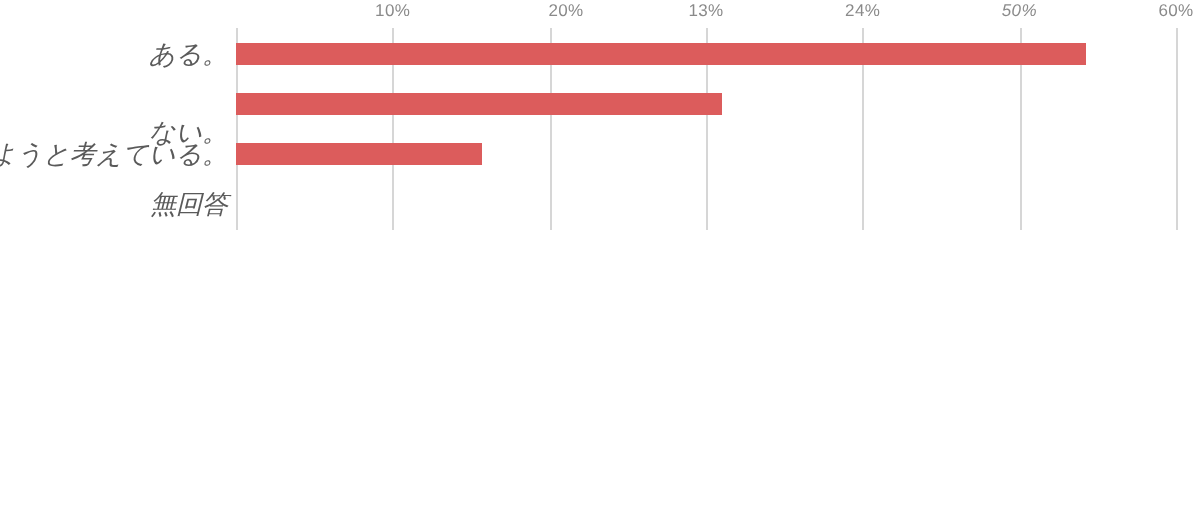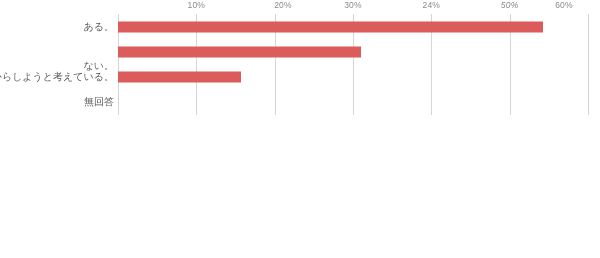--- a/index.html
+++ b/index.html
@@ -54,25 +54,26 @@
     font-size: 8.5px;
     color: #8a8a8a;
     letter-spacing: 0.2px;
     white-space: nowrap;
   }
 
   .cat-label {
     position: absolute;
     right: 0;
     text-align: right;
-    font-size: 10px;
+    font-size: 13px;
     color: #5a5a5a;
     white-space: nowrap;
     transform: translateY(-50%);
     line-height: 1;
+    font-style: italic;
   }
 
   #cat-label-layer {
     position: absolute;
     left: 0;
     top: 0;
     width: 114px;
     height: 258px;
   }
 
@@ -92,24 +93,24 @@
   }
 </style>
 </head>
 <body>
 
 <div id="chart-root">
 
   <div id="tick-layer">
       <div class="tick-label" style="left: 196.333px; color: rgb(138, 138, 138);">10%</div>
       <div class="tick-label" style="left: 283px; color: rgb(138, 138, 138);">20%</div>
-      <div class="tick-label" style="left: 353px; color: rgb(138, 138, 138);">30%</div>
+      <div class="tick-label" style="left: 353px; color: rgb(138, 138, 138);">13%</div>
       <div class="tick-label" style="left: 431.333px; color: rgb(138, 138, 138);">24%</div>
       <div class="tick-label" style="left: 509.667px; color: rgb(138, 138, 138); font-style: italic;">50%</div>
-      <div class="tick-label" style="left: 564px; color: rgb(138, 138, 138); text-align: right;">60%</div>
+      <div class="tick-label" style="left: 588px; color: rgb(138, 138, 138); text-align: right;">60%</div>
     </div>
 
   <div class="axis-line"></div>
 
   <div class="plot-area">
       <div class="gridline" style="left: 78.3333px; background: rgb(214, 214, 214);"></div>
       <div class="gridline" style="left: 156.667px; background: rgb(214, 214, 214);"></div>
       <div class="gridline" style="left: 235px; background: rgb(214, 214, 214);"></div>
       <div class="gridline" style="left: 313.333px; background: rgb(214, 214, 214);"></div>
       <div class="gridline" style="left: 391.667px; background: rgb(214, 214, 214);"></div>

